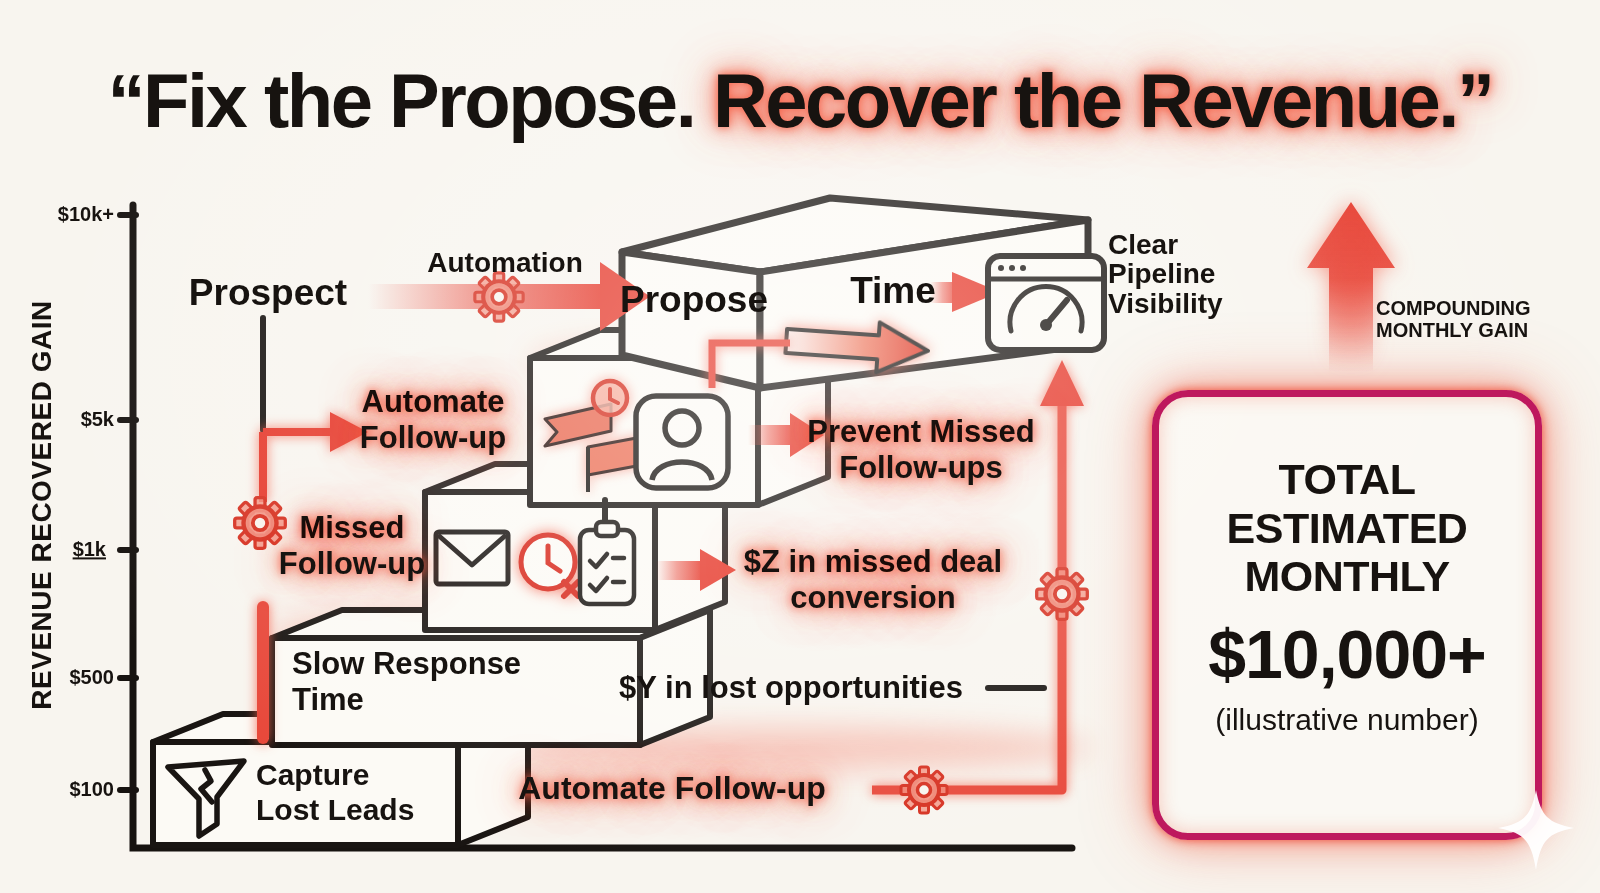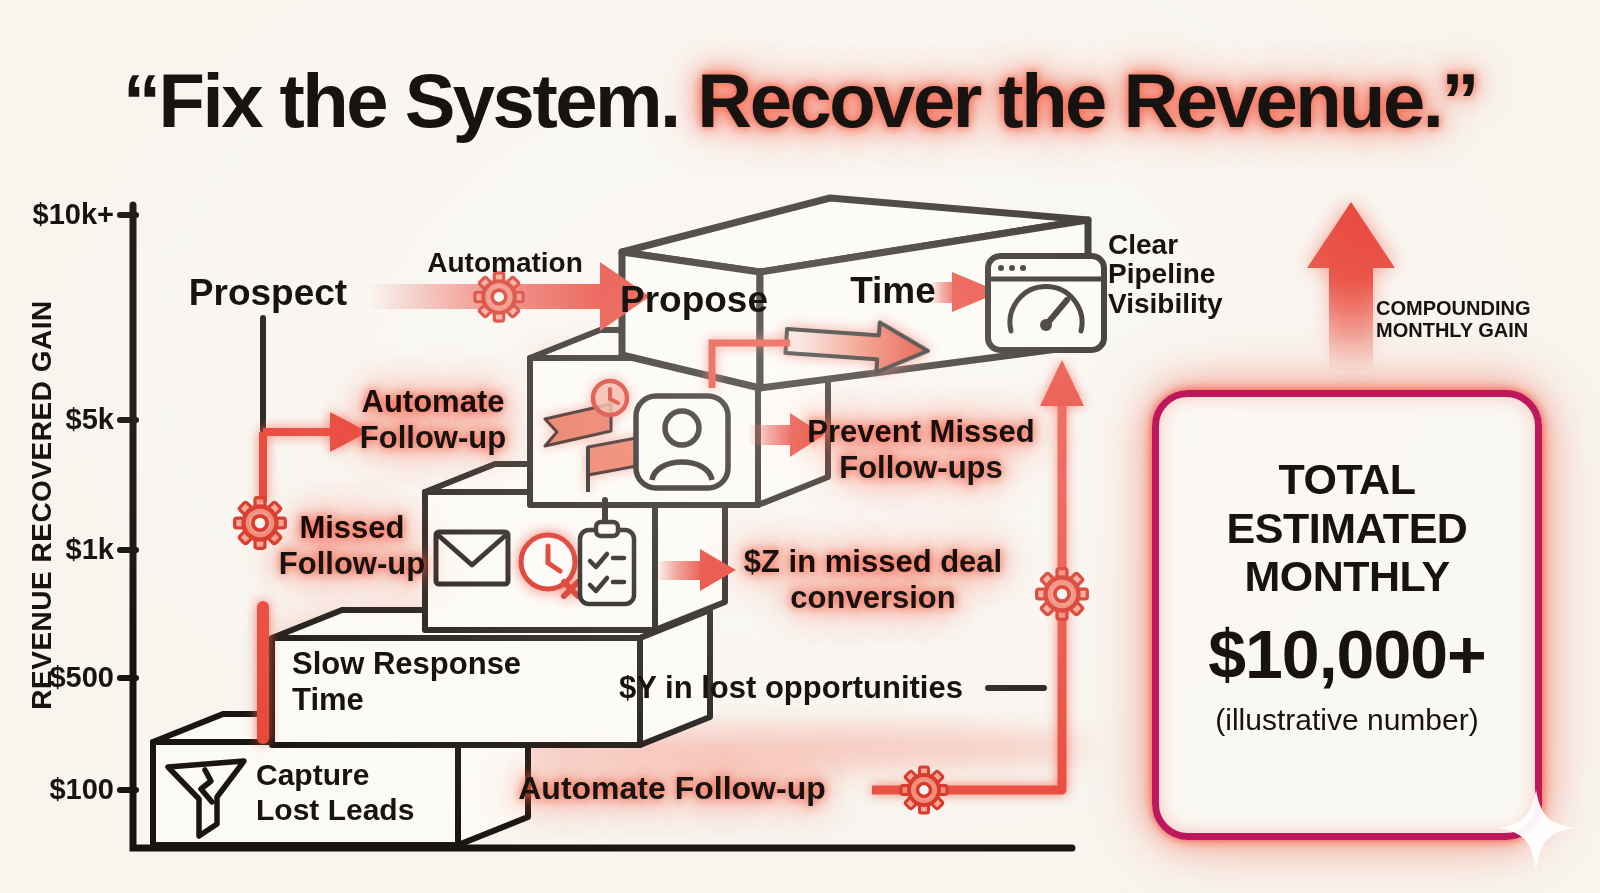--- a/index.html
+++ b/index.html
@@ -14,21 +14,21 @@
   }
   svg{position:absolute;left:0;top:0;}
   .txt{position:absolute;transform:translate(-50%,-50%);white-space:nowrap;
        font-weight:bold;text-align:center;line-height:1.16;z-index:5;}
   .la{transform:translate(0,-50%);text-align:left;}
   .ra{transform:translate(-100%,-50%);text-align:right;}
   .glow{text-shadow:0 0 9px rgba(245,95,70,.95),0 0 20px rgba(245,95,70,.8),
         0 0 36px rgba(245,95,70,.55),0 0 55px rgba(245,95,70,.35);}
   .title{font-size:76px;letter-spacing:-2.5px;}
   .axis-title{transform:translate(-50%,-50%) rotate(-90deg);font-size:28px;letter-spacing:.5px;}
-  .tick{font-size:29px;}
+  .tick{font-size:20px;}
   .stage{font-size:37px;}
   .ann{font-size:31px;}
   .small-ann{font-size:28px;}
   .total-box{
     position:absolute;left:1152px;top:390px;width:376px;height:436px;z-index:4;
     border:7px solid #be185d;border-radius:36px;background:rgba(252,250,245,.6);
     box-shadow:0 0 10px rgba(240,60,40,.8),0 0 32px rgba(240,80,55,.55),
                0 0 70px rgba(240,90,60,.35), inset 0 0 18px rgba(240,90,60,.30);
   }
   .tb-inner{position:absolute;left:0;right:0;top:58px;text-align:center;}
@@ -224,28 +224,28 @@
     <circle cx="1001" cy="268" r="3" fill="#191512" stroke="none"></circle>
     <circle cx="1012" cy="268" r="3" fill="#191512" stroke="none"></circle>
     <circle cx="1023" cy="268" r="3" fill="#191512" stroke="none"></circle>
     <path d="M1011,331 A36,36 0 1 1 1081,331" stroke-width="5"></path>
     <path d="M1046,325 L1067,300" stroke-width="6"></path>
     <circle cx="1046" cy="325" r="6" fill="#191512" stroke="none"></circle>
   </g>
 </svg>
 
   <div class="txt title" style="left:800px;top:101px;">
-    <span>“Fix the System.</span>
+    <span>“Fix the Propose.</span>
     <span class="glow">Recover the Revenue.”</span>
   </div>
 
   <div class="txt axis-title" style="left:42px;top:505px;">REVENUE RECOVERED GAIN</div>
   <div class="txt tick ra" style="left:114px;top:215px;">$10k+</div>
   <div class="txt tick ra" style="left:114px;top:420px;">$5k</div>
-  <div class="txt tick ra" style="left:114px;top:550px;">$1k</div>
+  <div class="txt tick ra" style="left:106px;top:550px;text-decoration:underline;">$1k</div>
   <div class="txt tick ra" style="left:114px;top:678px;">$500</div>
   <div class="txt tick ra" style="left:114px;top:790px;">$100</div>
 
   <div class="txt stage" style="left:268px;top:293px;">Prospect</div>
   <div class="txt small-ann" style="left:505px;top:263px;">Automation</div>
   <div class="txt stage" style="left:694px;top:300px;">Propose</div>
   <div class="txt stage" style="left:893px;top:291px;">Time</div>
 
   <div class="txt small-ann la" style="left:1108px;top:274px;line-height:1.05;">
     <div>Clear</div>

